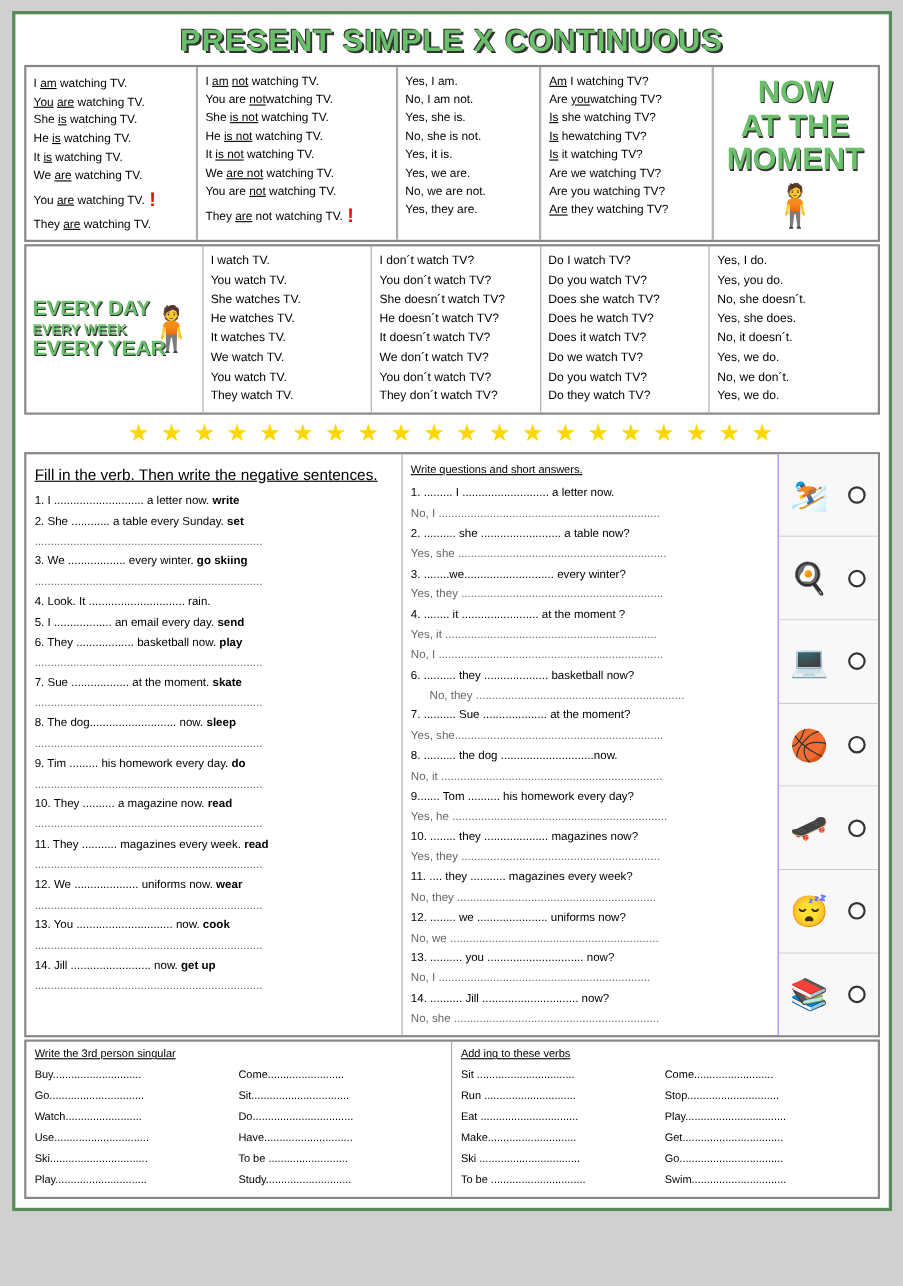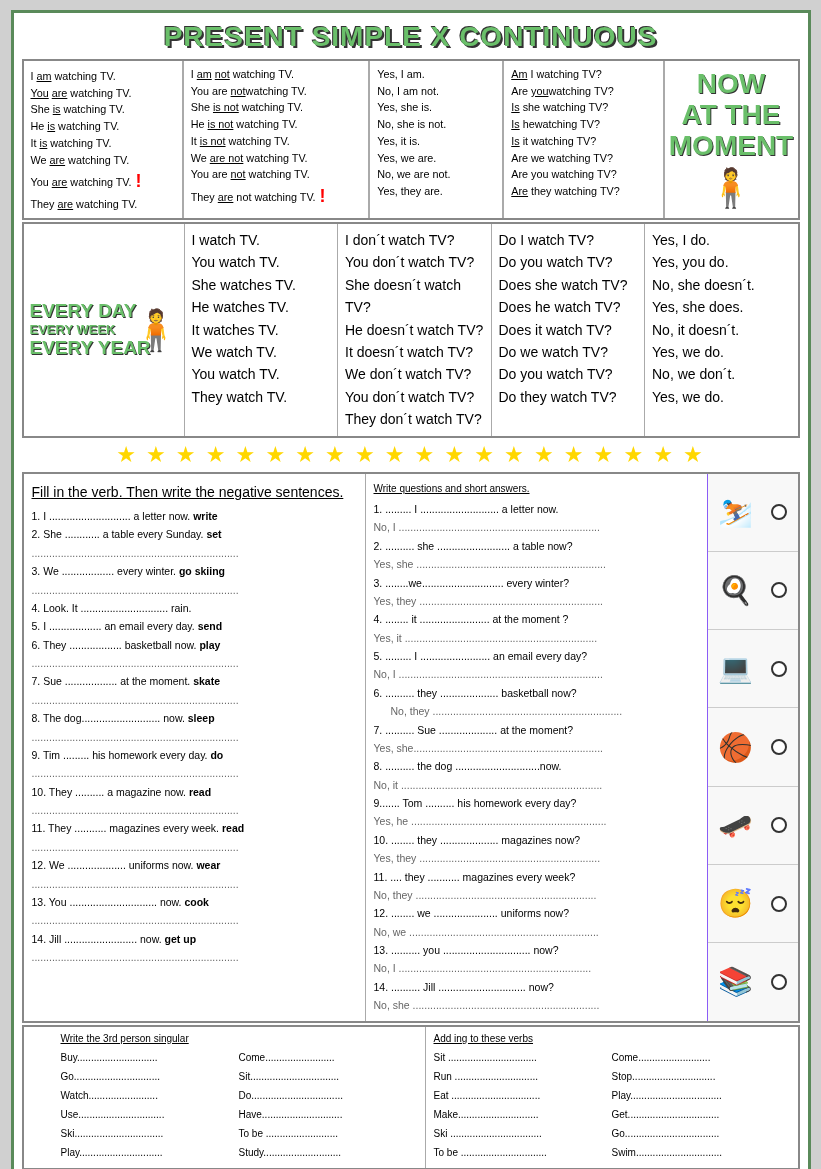--- a/index.html
+++ b/index.html
@@ -57,21 +57,21 @@
       border-right: 1px solid #aaa;
       padding: 5px 7px;
       font-size: 10.8px;
       line-height: 1.55;
     }
     .g-cell:last-child { border-right: none; }
     .ed-box {
       flex: 1;
       border-left: 1px solid #aaa;
       padding: 5px 7px;
-      font-size: 14px;
+      font-size: 11px;
       line-height: 1.6;
     }
     .img-slot {
       flex: 1;
       border-bottom: 1px solid #ccc;
       display: flex;
       align-items: center;
       justify-content: space-around;
       padding: 2px;
       background: #f8f8f8;
@@ -144,21 +144,21 @@
       <div><span class="underline">Am</span> I watching TV?</div>
       <div>Are <span class="underline">you</span>watching TV?</div>
       <div><span class="underline">Is</span> she watching TV?</div>
       <div><span class="underline">Is</span> hewatching TV?</div>
       <div><span class="underline">Is</span> it watching TV?</div>
       <div>Are we watching TV?</div>
       <div>Are you watching TV?</div>
       <div><span class="underline">Are</span> they watching TV?</div>
     </div>
 
-    <div style="width:134px; border-left:1px solid #aaa; display:flex; flex-direction:column; align-items:center; justify-content:center; padding:4px;">
+    <div style="width:150px; border-left:1px solid #aaa; display:flex; flex-direction:column; align-items:center; justify-content:center; padding:4px;">
       <div style="font-size:28px; font-weight:900; color:#6abf6a; text-shadow:1px 1px 0 #333; font-family:Impact,Arial Black,sans-serif; text-align:center; line-height:1.1;">NOW<br>AT THE<br>MOMENT</div>
 
       <div style="font-size:38px; margin-top:4px;">🧍</div>
     </div>
   </div>
 
   <div style="display:flex; border:2px solid #888; margin-bottom:2px;">
 
     <div style="width:160px; padding:6px; display:flex; flex-direction:column; justify-content:center; position:relative;">
 
@@ -249,21 +249,20 @@
     <div style="flex:1; border-right:1px solid #8b5cf6; padding:6px 8px; font-size:10.5px; line-height:1.75;">
       <div style="text-decoration:underline; margin-bottom:3px; font-size:10px;">Write questions and short answers.</div>
       <div>1. ......... I ........................... a letter now.</div>
       <div style="color:#666;">No, I .....................................................................</div>
       <div>2. .......... she ......................... a table now?</div>
       <div style="color:#666;">Yes, she .................................................................</div>
       <div>3. ........we............................ every winter?</div>
       <div style="color:#666;">Yes, they ...............................................................</div>
       <div>4. ........ it ........................ at the moment ?</div>
       <div style="color:#666;">Yes, it ..................................................................</div>
-      <div>5. ......... I ........................ an email every day?</div>
       <div style="color:#666;">No, I ......................................................................</div>
       <div>6. .......... they .................... basketball now?</div>
       <div style="color:#666;padding-left:17px;">No, they .................................................................</div>
       <div>7. .......... Sue .................... at the moment?</div>
       <div style="color:#666;">Yes, she.................................................................</div>
       <div>8. .......... the dog .............................now.</div>
       <div style="color:#666;">No, it .....................................................................</div>
       <div>9....... Tom .......... his homework every day?</div>
       <div style="color:#666;">Yes, he ...................................................................</div>
       <div>10. ........ they .................... magazines now?</div>
@@ -306,21 +305,21 @@
       </div>
       <div class="img-slot">
         <div style="font-size:28px;">📚</div>
         <div class="circle-check"></div>
       </div>
     </div>
   </div>
 
   <div style="display:flex; border:2px solid #888;">
 
-    <div style="flex:1; border-right:1px solid #aaa; padding:6px 8px; font-size:10px;margin-left:29px;">
+    <div style="flex:1; border-right:1px solid #aaa; padding:6px 8px; font-size:10px;">
       <div class="bottom-title">Write the 3rd person singular</div>
       <div class="two-col-grid">
         <div>Buy.............................</div>
         <div>Come.........................</div>
         <div>Go...............................</div>
         <div>Sit................................</div>
         <div>Watch.........................</div>
         <div>Do.................................</div>
         <div>Use...............................</div>
         <div>Have.............................</div>

